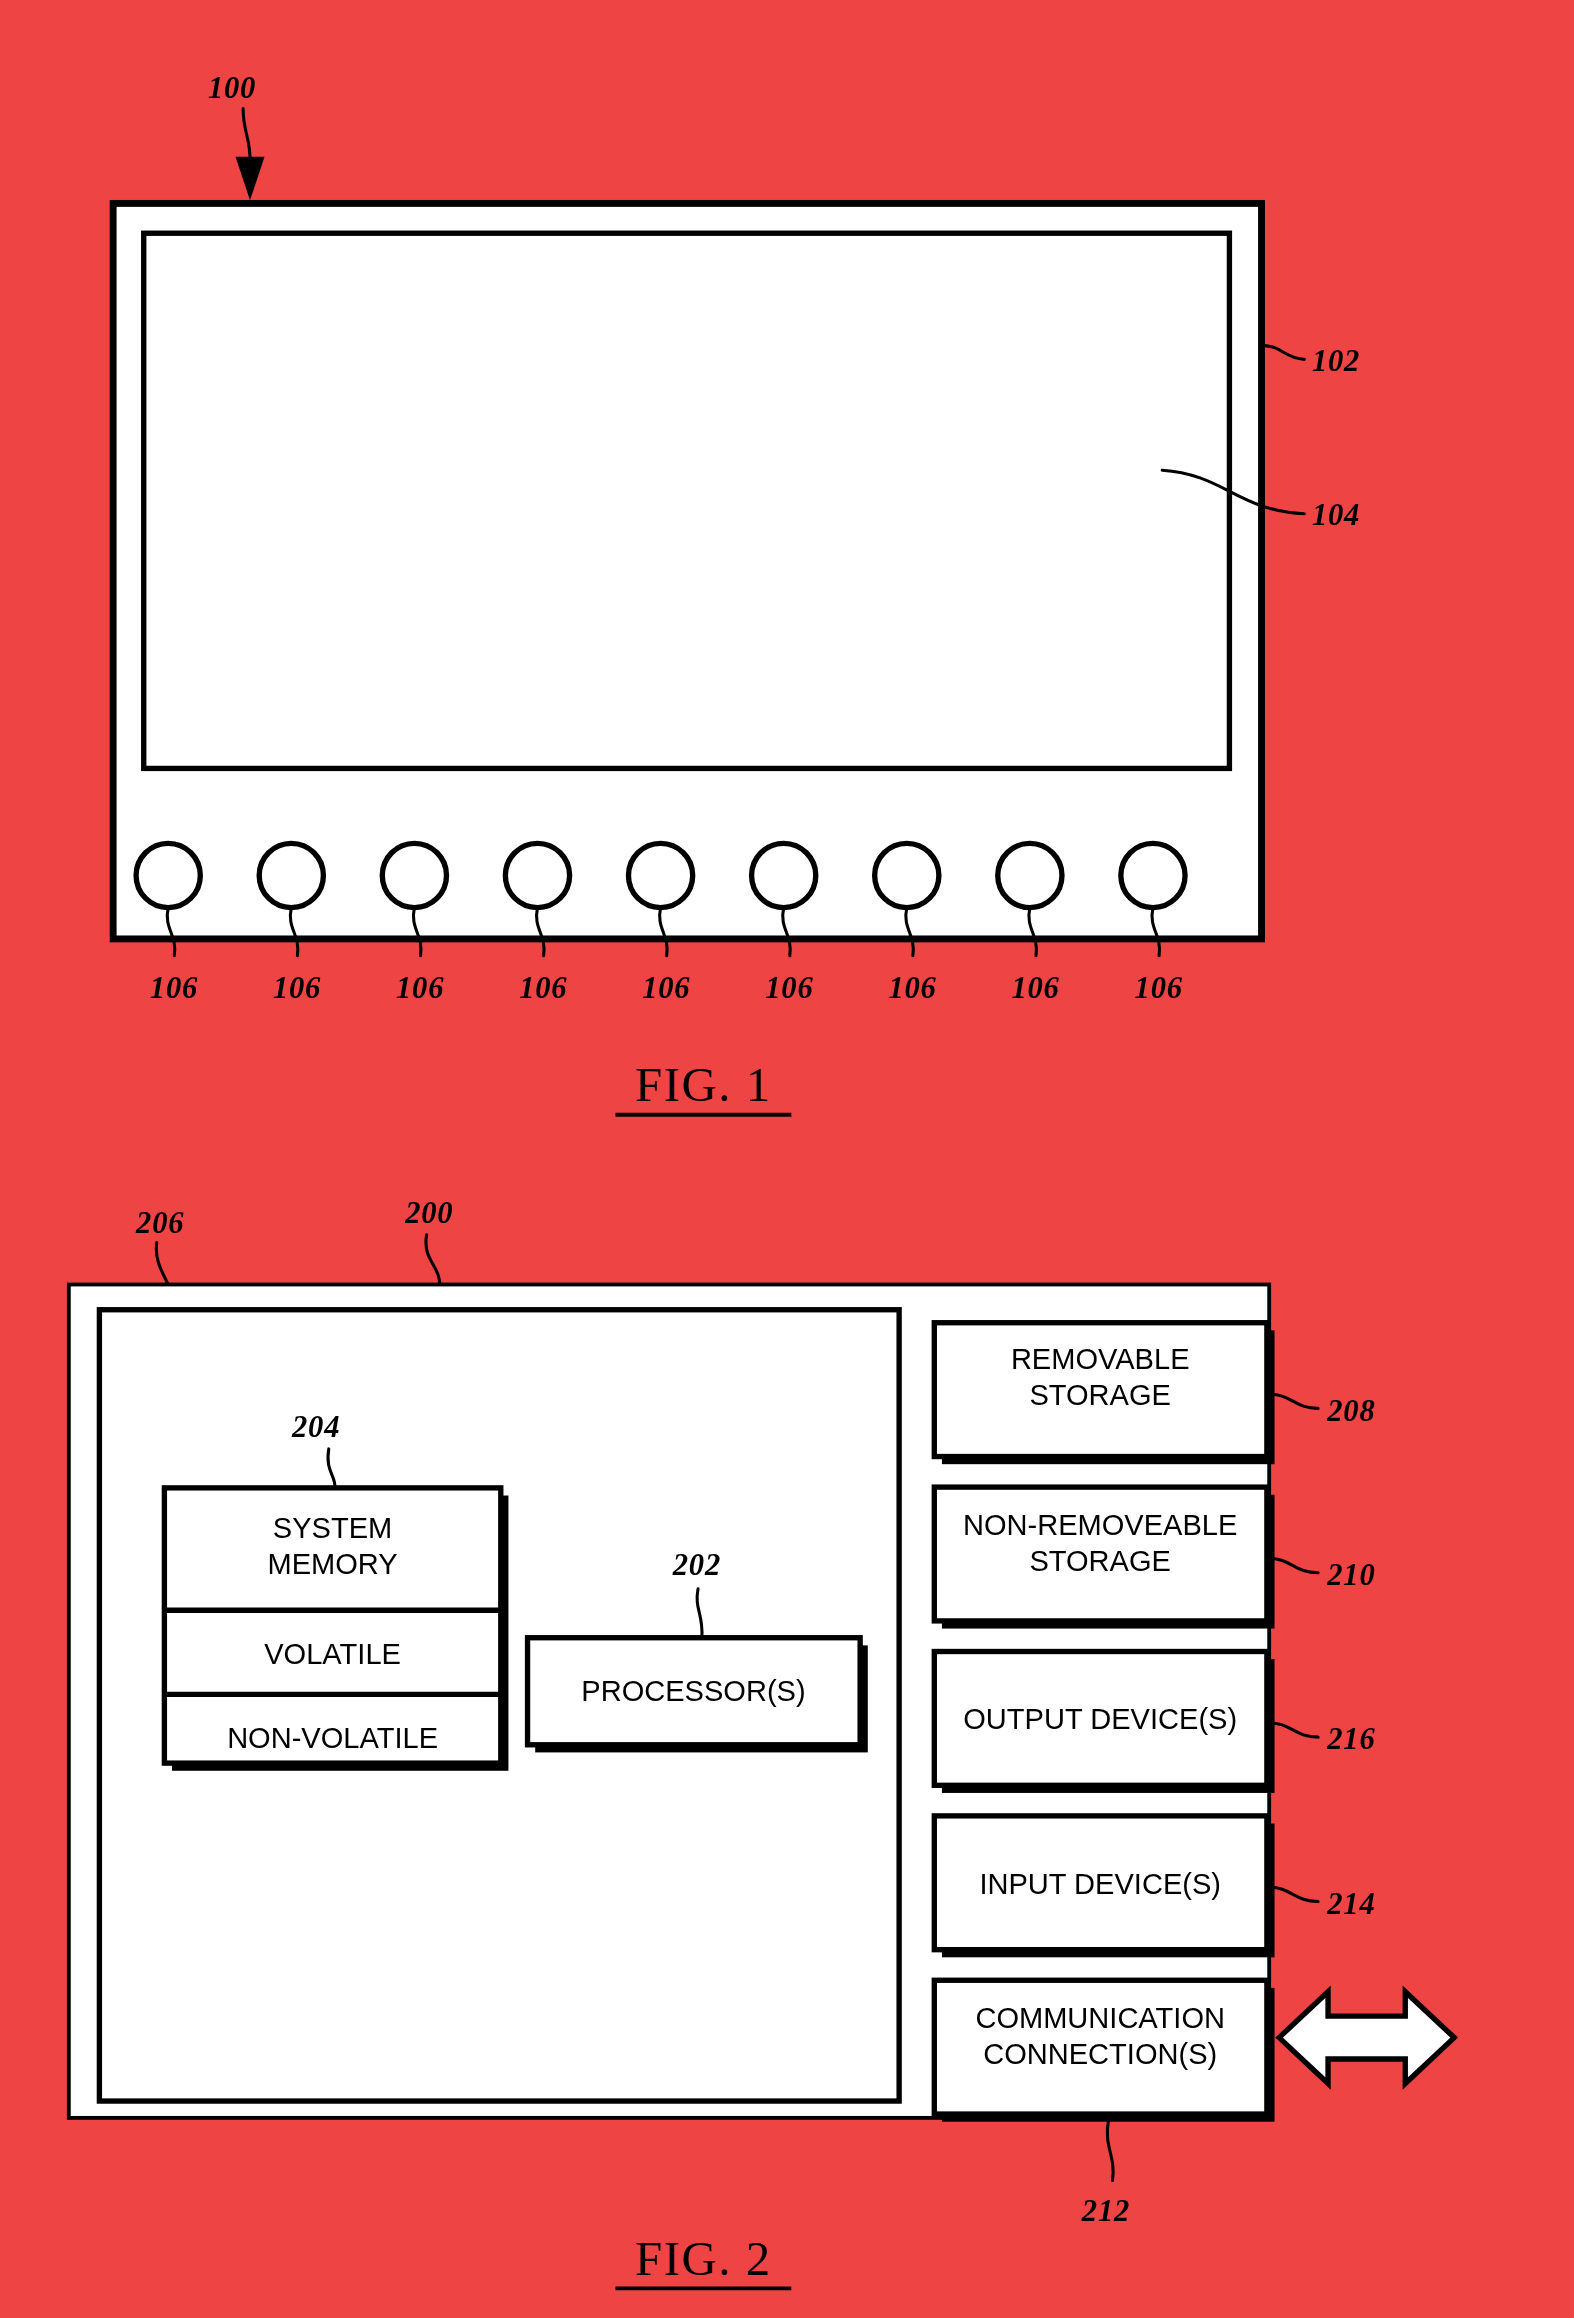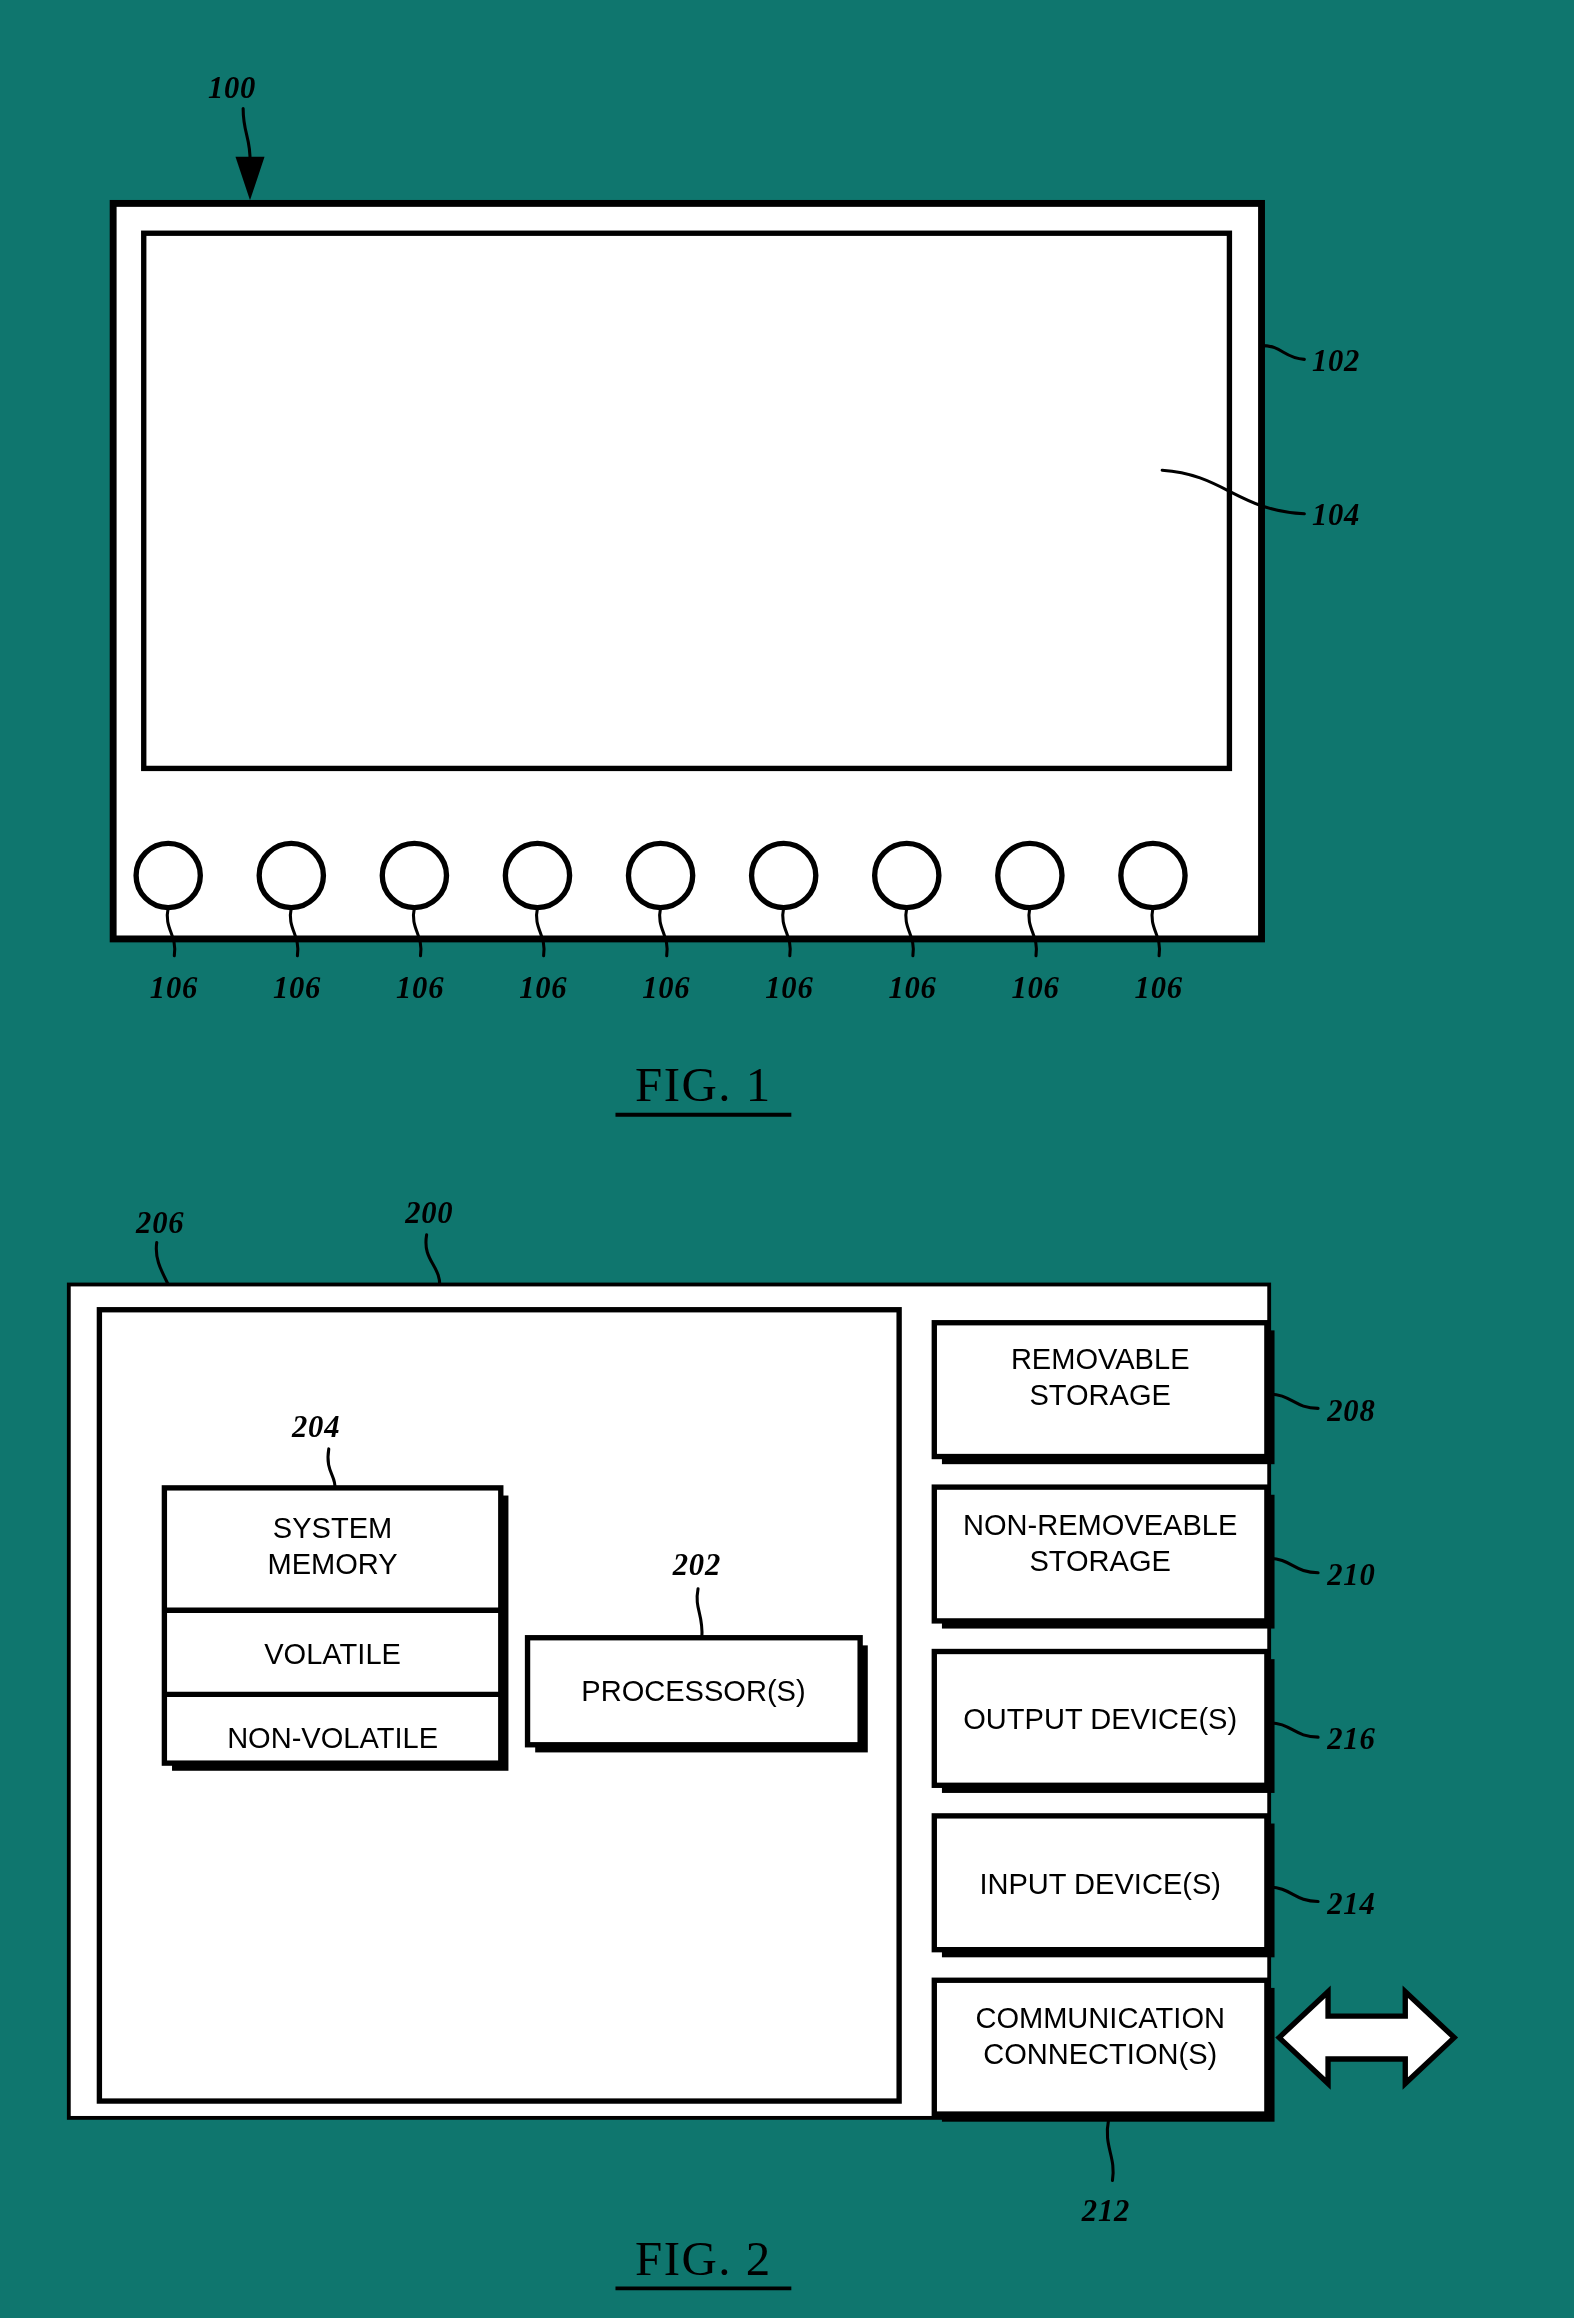--- a/index.html
+++ b/index.html
@@ -9,21 +9,21 @@
     background: #ffffff;
   }
   body {
     font-family: "Liberation Sans", sans-serif;
     color: #000000;
   }
   #page {
     position: relative;
     width: 1575px;
     height: 2319px;
-    background: #0f766e;
+    background: #ef4444;
     overflow: hidden;
   }
   svg.figure-layer {
     position: absolute;
     top: 0;
     left: 0;
     width: 1575px;
     height: 2319px;
   }
   .ref-num {

